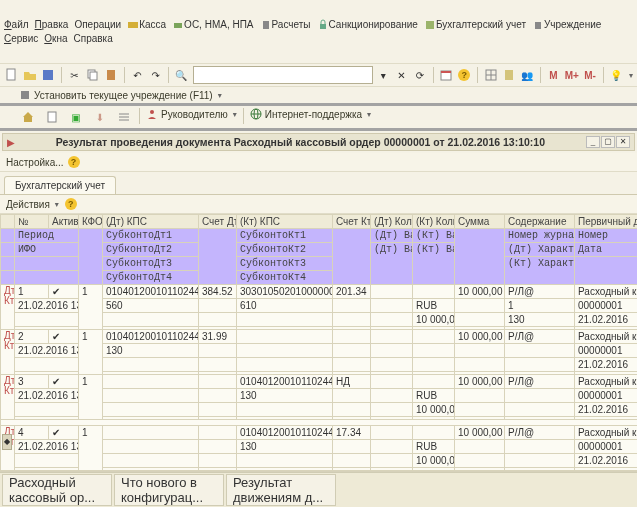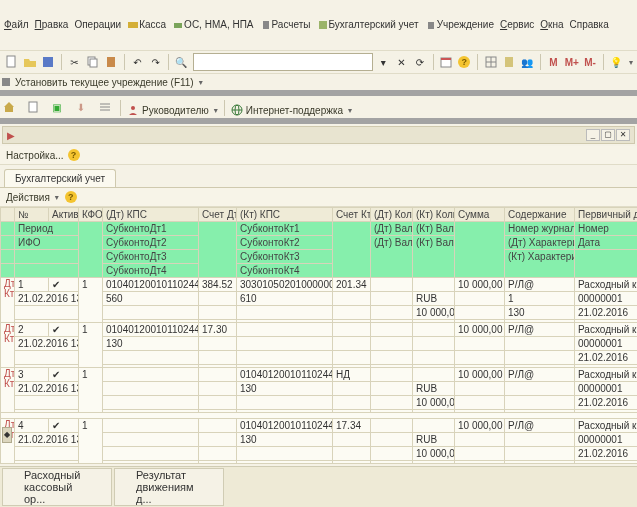--- a/index.html
+++ b/index.html
@@ -38,25 +38,25 @@
   }
   .toolbar .sep { width:1px; height:16px; background:#ccc7b0; margin:0 2px; }
   .search-box {
     border: 1px solid #b5af92;
     background: #fff;
     height: 18px;
     width: 180px;
   }
   .toolbar2 {
     background: #f5f2e6;
-    padding: 2px 0;
+    padding: 2px 19px;
     display: flex;
-    align-items: flex-end;
+    align-items: flex-start;
     gap: 6px;
-    border-bottom: 6px solid #a3a3a3;
+    border-bottom: 3px solid #a3a3a3;
   }
   .link-like { color: #3a3a2a; cursor: pointer; display:inline-flex; align-items:center; gap:3px; }
   .doc-header {
     background: #e8e4d0;
     border: 1px solid #cfc9ae;
     margin: 2px;
     display: flex;
     justify-content: space-between;
     align-items: center;
     padding: 2px 4px;
@@ -109,21 +109,22 @@
     white-space: nowrap;
     font-size: 10px;
     background: #fcfbf3;
   }
   table.grid thead th {
     background: #efebd7;
     font-weight: normal;
     color: #444;
   }
   table.grid thead tr.r2 th {
-    background: #86efac;
+    background: #c4b5fd;
+    font-family: Liberation Mono, monospace;
   }
   .num-cell { text-align: right; }
   .gap-row td { background: #f5f2e6; height:6px; border-left:none; border-right:none; }
   .footer {
     position: absolute;
     bottom: 14px;
     left: 0; right: 0;
     background: #f5f2e6;
     border-top: 1px solid #d6d1ba;
     padding: 3px 6px;
@@ -134,21 +135,21 @@
   }
   .footer .lnk { color: #6b6140; text-decoration: underline; cursor: pointer; }
   .footer .btn-ok { border:1px solid #b5af92; background:#f0ecd9; padding:1px 6px; cursor:pointer; font-weight:bold; }
   .footer .btn-close { border:1px solid #b5af92; background:#f0ecd9; padding:1px 6px; cursor:pointer; }
   .status-tabs {
     position:absolute; bottom:0; left:0; right:0;
     background:#eeead6;
     display:flex; gap:2px; padding:1px 2px;
     border-top:1px solid #d0ccb4;
   }
-  .status-tabs .stab { border:1px solid #d0ccb4; background:#f5f2e6; padding:0 21px; font-size:11px; overflow:hidden; max-width:110px; }
+  .status-tabs .stab { border:1px solid #d0ccb4; background:#f5f2e6; padding:0 6px; font-size:13px; overflow:hidden; max-width:110px; }
   .marker {
     display:inline-block; width:12px; height:10px;
     color:#c0504d; font-size:10px; line-height:10px;
   }
   .scroll-handle {
     position:absolute; left:2px; width:10px; height:16px;
     background:#dcd6be; border:1px solid #b0aa8e; font-size:8px; text-align:center; line-height:14px;
   }
   .help-round { display:inline-flex; width:12px;height:12px;border-radius:50%;background:#f4c430;color:#7a5b00;align-items:center;justify-content:center;font-size:9px;font-weight:bold; }
   .dropdown-chevron { font-size:8px; color:#666; margin-left:2px; }
@@ -164,20 +165,24 @@
   <span class="item"><svg class="menu-icon">
         <rect x="1" y="3" width="10" height="6" fill="#d4af37"></rect>
       </svg><span>Касса</span></span>
   <span class="item"><svg class="menu-icon">
         <rect x="2" y="4" width="8" height="5" fill="#7aa45a"></rect>
       </svg><span>ОС, НМА, НПА</span></span>
   <span class="item"><svg class="menu-icon">
         <rect x="3" y="2" width="6" height="8" fill="#888"></rect>
       </svg><span>Расчеты</span></span>
   <span class="item"><svg class="menu-icon">
+        <rect x="3" y="5" width="6" height="5" fill="#6a8"></rect>
+        <path d="M4 5 v-2 a2 2 0 0 1 4 0 v2" stroke="#6a8" fill="none"></path>
+      </svg><span>Санкционирование</span></span>
+  <span class="item"><svg class="menu-icon">
         <rect x="2" y="2" width="8" height="8" fill="#9bb46a"></rect>
       </svg><span>Бухгалтерский учет</span></span>
   <span class="item"><svg class="menu-icon">
         <rect x="3" y="3" width="6" height="7" fill="#888"></rect>
       </svg><span>Учреждение</span></span>
   <span class="item"><u>С</u>ервис</span>
   <span class="item"><u>О</u>кна</span>
   <span class="item">Справка</span>
 </div>
 
@@ -299,20 +304,21 @@
         <line x1="1" y1="6" x2="11" y2="6" stroke="#3a7a3a"></line>
         <ellipse cx="6" cy="6" rx="2" ry="5" fill="none" stroke="#3a7a3a"></ellipse>
       </svg>
     <span>Интернет-поддержка</span>
     <span class="dropdown-chevron">▾</span>
   </span>
 </div>
 
 <div class="doc-header">
   <span style="color:#c0504d">▶</span>
+  <span class="title">Результат проведения документа Расходный кассовый ордер 00000001 от 21.02.2016 13:10:10</span>
   <div class="winbtns">
     <span class="wb">_</span>
     <span class="wb">▢</span>
     <span class="wb">✕</span>
   </div>
 </div>
 
 <div class="settings-row">
   <span class="link-like">Настройка...</span>
   <span class="help-round">?</span>
@@ -453,21 +459,21 @@
           <td></td>
           <td></td>
           <td></td>
         </tr>
         <tr>
           <td rowspan="4"><span class="marker">Дт<br>Кт</span></td>
           <td class="num-cell">2</td>
           <td>✔</td>
           <td rowspan="4">1</td>
           <td>01040120010110244</td>
-          <td>17.30</td>
+          <td>31.99</td>
           <td></td>
           <td></td>
           <td></td>
           <td></td>
           <td class="num-cell">10 000,00</td>
           <td>Р/Л@</td>
           <td>Расходный кассов...</td>
         </tr>
         <tr>
           <td colspan="2">21.02.2016 13:1...</td>
@@ -618,14 +624,15 @@
 <div class="footer">
   <span class="lnk">Отчет по движениям документа</span>
   <span style="color:#999">|</span>
   <span class="btn-ok">ОК</span>
   <span style="color:#999">|</span>
   <span class="btn-close">Закрыть</span>
 </div>
 
 <div class="status-tabs">
   <div class="stab">Расходный кассовый ор...</div>
+  <div class="stab">Что нового в конфигурац...</div>
   <div class="stab">Результат движениям д...</div>
 </div>
 
 </body></html>

